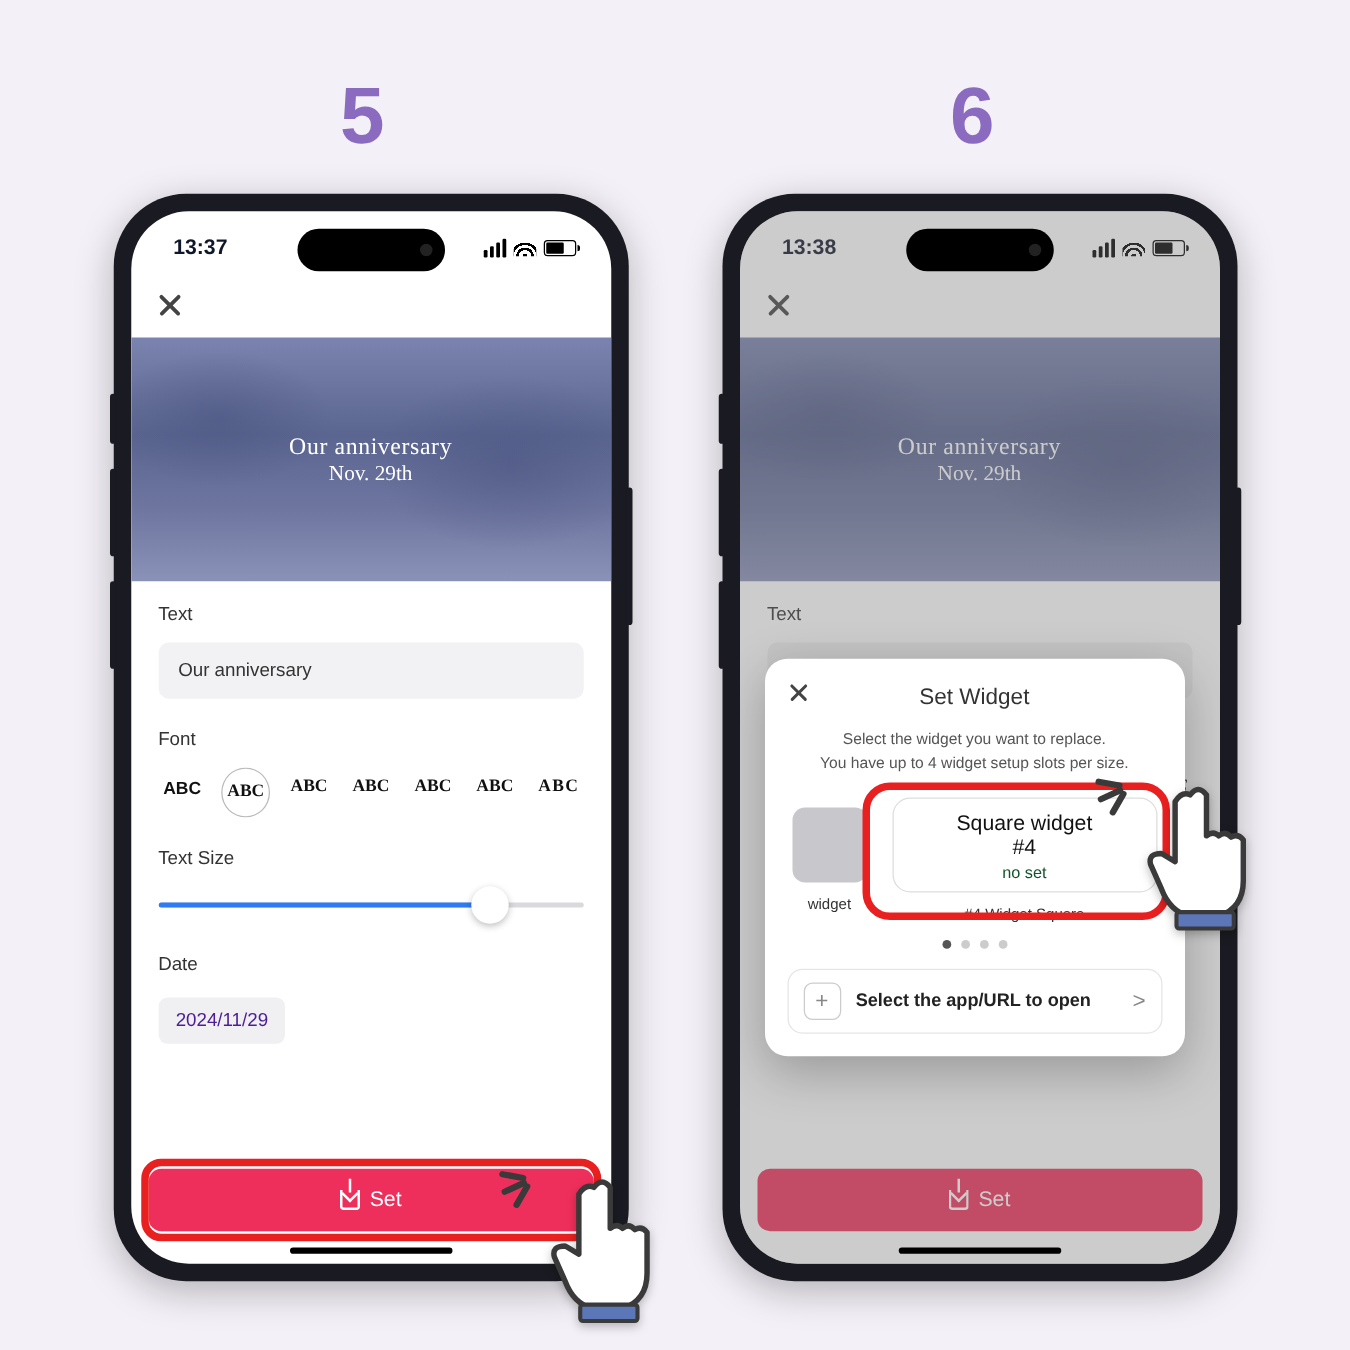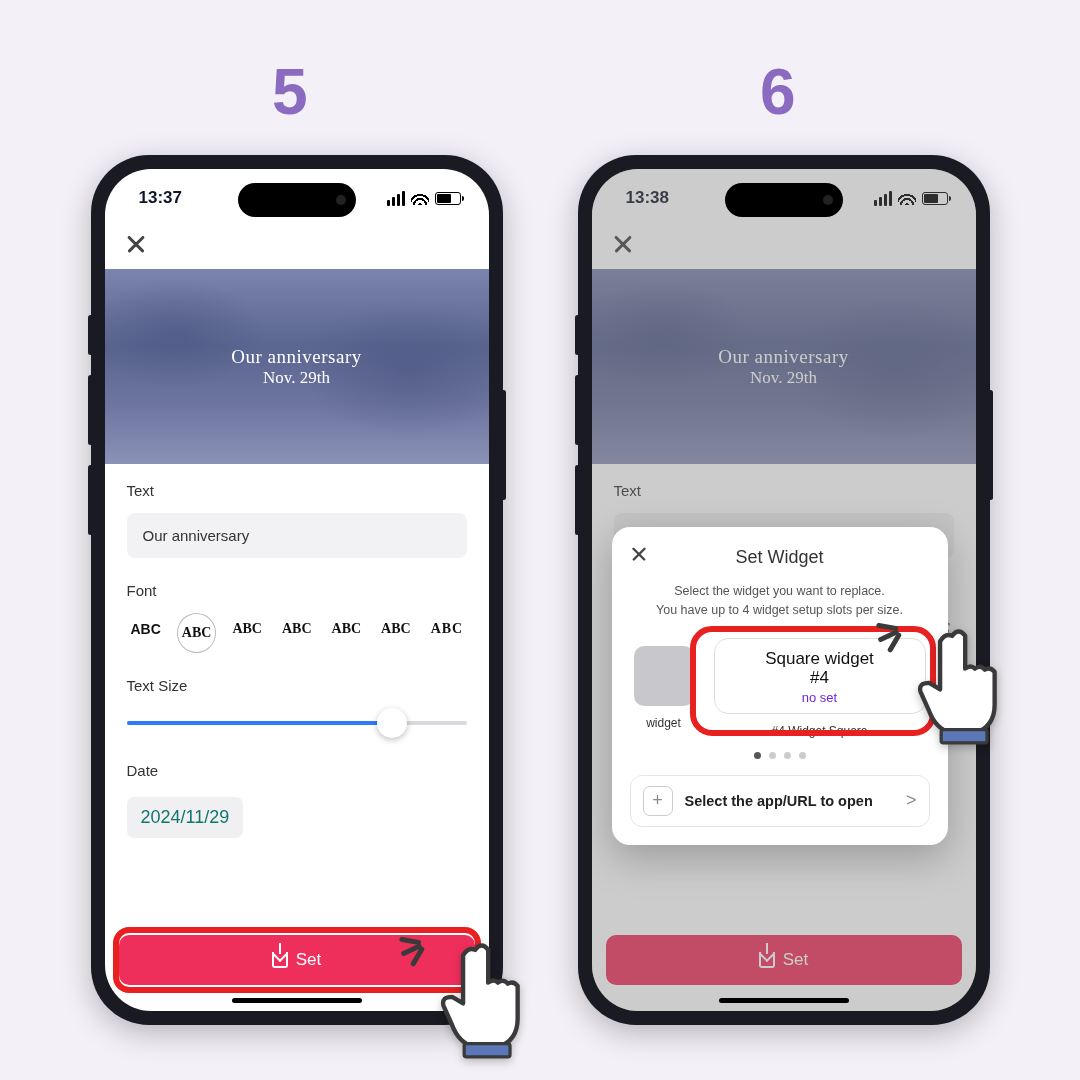--- a/index.html
+++ b/index.html
@@ -106,21 +106,21 @@
   .slider-wrap { margin-top:10px; position:relative; height:30px; }
   .track { position:absolute; left:0; right:0; top:50%; height:4px; background:#d9d9de; border-radius:2px; transform:translateY(-50%); }
   .fill { position:absolute; left:0; top:50%; height:4px; background:#2f7bf5; border-radius:2px; transform:translateY(-50%); width:78%; }
   .thumb {
     position:absolute; top:50%; left:78%; transform:translate(-50%,-50%);
     width:30px; height:30px; background:#fff; border-radius:50%;
     box-shadow:0 2px 6px rgba(0,0,0,.25);
   }
   .date-pill {
     display:inline-block; background:#f0f0f2; border-radius:7px;
-    padding:10px 14px; font-size:18px; color:#0f766e; margin-top:4px;
+    padding:10px 14px; font-size:15px; color:#4c1d95; margin-top:4px;
   }
 
   .set-btn {
     position:absolute; left:14px; right:14px; bottom:26px; height:50px;
     background:#ef2f5b; border-radius:10px; color:#fff;
     display:flex; align-items:center; justify-content:center; gap:8px;
     font-size:17px;
   }
   .dl-icon { width:16px; height:16px; border:2px solid #fff; border-top:none;
     border-radius:0 0 3px 3px; position:relative; }
@@ -151,21 +151,21 @@
   .modal-sub { text-align:center; font-size:12.5px; color:#555; line-height:1.5; margin-bottom:18px; }
   .slot-row { display:flex; gap:20px; align-items:center; padding:0 4px; }
   .slot-thumb {
     width:60px; height:60px; background:#c8c8cc; border-radius:10px; flex-shrink:0;
   }
   .slot-card {
     flex:1; border:1px solid #ddd; border-radius:14px;
     padding:10px 8px 8px; text-align:center;
   }
   .slot-card .big { font-size:17px; color:#111; line-height:1.15; }
-  .slot-card .noset { font-size:13px; color:#6d28d9; margin-top:2px; }
+  .slot-card .noset { font-size:13px; color:#14532d; margin-top:2px; }
   .slot-label { font-size:12px; color:#333; margin-top:10px; }
   .slot-col { flex:1; text-align:center; }
   .thumb-col { text-align:center; }
   .thumb-label { font-size:12px; color:#333; margin-top:10px; }
 
   .dots { display:flex; gap:8px; justify-content:center; margin:14px 0 16px; }
   .dots span { width:7px; height:7px; background:#ccc; border-radius:50%; }
   .dots span.on { background:#555; }
 
   .open-row {

